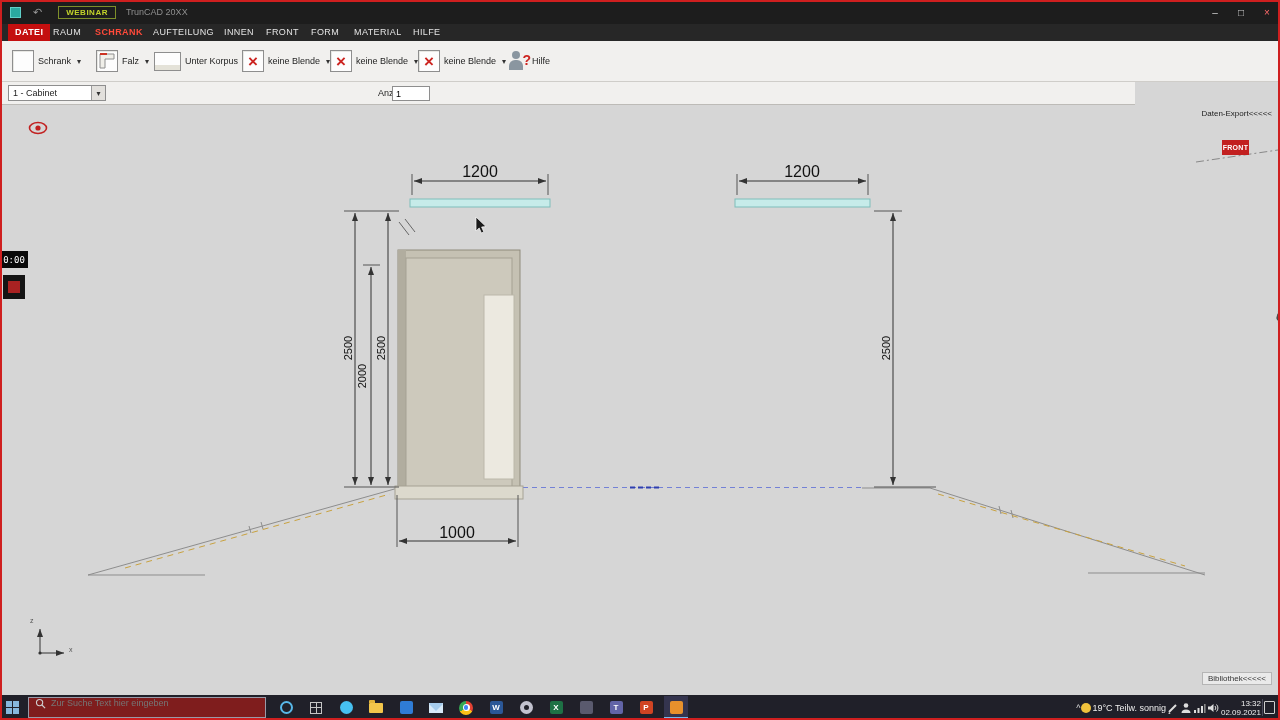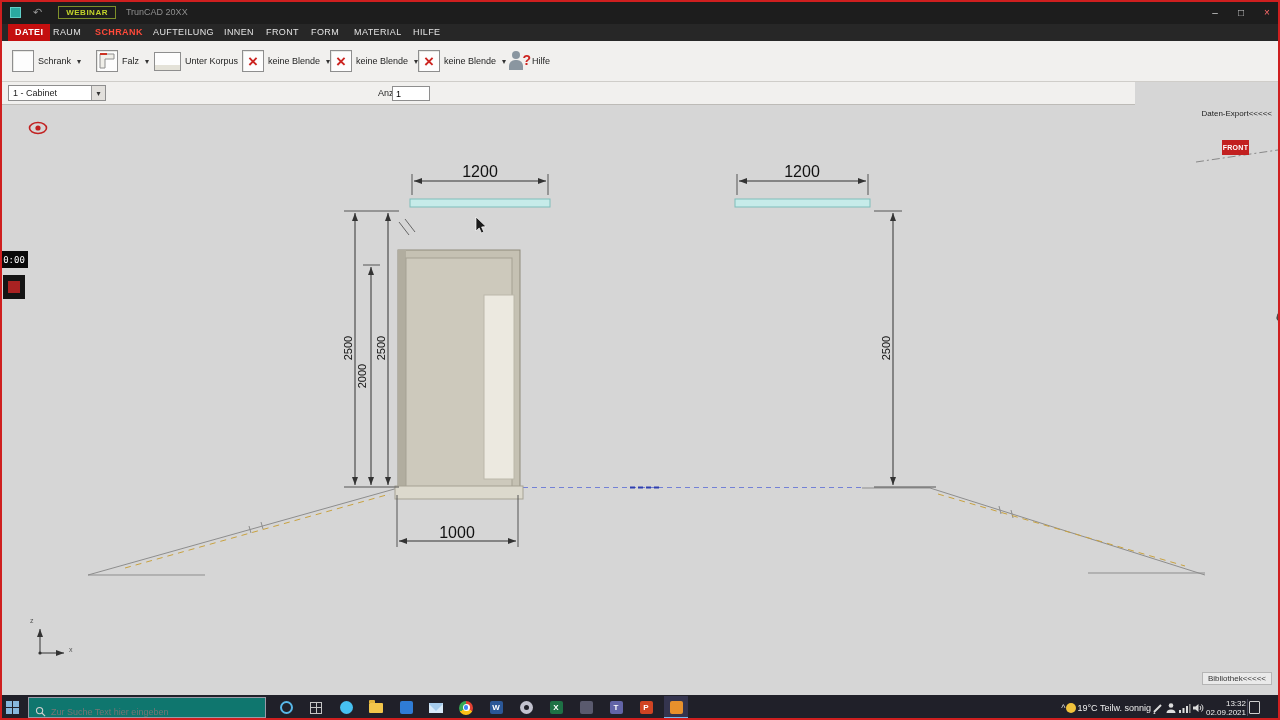--- a/index.html
+++ b/index.html
@@ -59,21 +59,21 @@
   .rec-stop{position:absolute;left:3px;top:170px;width:22px;height:24px;background:#141414;display:flex;align-items:center;justify-content:center}
   .rec-stop .sq{width:12px;height:12px;background:#a92222}
   .side-tools{position:absolute;right:5px;top:205px;display:flex;flex-direction:column;gap:9px;align-items:center}
   .axis-lab{position:absolute;font-size:7px;color:#555}
 
   
   .taskbar{position:absolute;left:0;top:695px;width:1280px;height:25px;background:#202029;display:flex;align-items:center;z-index:10}
   .start{width:24px;height:25px;display:flex;align-items:center;justify-content:center;flex:none}
   .winlogo{display:grid;grid-template-columns:6px 6px;grid-template-rows:6px 6px;gap:1px}
   .winlogo div{background:#86b7dd}
-  .search{width:238px;height:21px;margin-left:4px;background:#0f766e;border:1px solid #9a9aa8;display:flex;align-items:flex-end;gap:5px;padding:0 6px;flex:none}
+  .search{width:238px;height:21px;margin-left:4px;background:#7f1d1d;border:1px solid #9a9aa8;display:flex;align-items:flex-start;gap:5px;padding:0 6px;flex:none}
   .search input{flex:1;background:transparent;border:none;outline:none;color:#d6d6d6;font-size:9px;font-family:"Liberation Sans",sans-serif}
   .apps{display:flex;gap:6px;margin-left:8px;align-items:center;height:100%}
   .app{width:24px;height:23px;display:flex;align-items:center;justify-content:center;position:relative;flex:none}
   .app.active{background:#34344e;box-shadow:inset 0 -2px 0 #76b9ed}
   .ic-cortana{width:13px;height:13px;border:2px solid #58b7e8;border-radius:50%}
   .ic-taskview{width:12px;height:12px;border:1px solid #c5c5c5;background:
      linear-gradient(#c5c5c5,#c5c5c5) center/100% 1px no-repeat,
      linear-gradient(#c5c5c5,#c5c5c5) center/1px 100% no-repeat}
   .ic-edge{width:13px;height:13px;border-radius:50%;background:#46c0f0}
   .ic-folder{width:14px;height:10px;background:#f3c64b;border-radius:1px;position:relative}
@@ -81,21 +81,21 @@
   .ic-store{width:13px;height:13px;background:#2f7cd6;border-radius:2px}
   .ic-mail{width:14px;height:10px;background:#d7e9f8;position:relative;overflow:hidden}
   .ic-mail::after{content:"";position:absolute;left:0;top:-4px;width:10px;height:10px;background:#a5cbec;transform:rotate(45deg);left:2px}
   .ic-chrome{width:14px;height:14px;border-radius:50%;background:conic-gradient(#e34133 0 33%,#fbc116 0 66%,#34a853 0 100%);display:flex;align-items:center;justify-content:center}
   .ic-chrome .w{width:7px;height:7px;border-radius:50%;background:#fff;display:flex;align-items:center;justify-content:center}
   .ic-chrome .b{width:4.5px;height:4.5px;border-radius:50%;background:#4286f5}
   .ic-sq{width:13px;height:13px;border-radius:2px;display:flex;align-items:center;justify-content:center;color:#fff;font-size:8px;font-weight:bold}
   .ic-gear{width:13px;height:13px;border-radius:50%;background:#c2c2cf;display:flex;align-items:center;justify-content:center}
   .ic-gear div{width:5px;height:5px;border-radius:50%;background:#202029}
   .l-w::after{content:"W"} .l-x::after{content:"X"} .l-p::after{content:"P"} .l-t::after{content:"T"}
-  .tray{margin-left:auto;display:flex;align-items:center;gap:1px;padding-right:20px;color:#e0e0e0}
+  .tray{margin-left:auto;display:flex;align-items:center;gap:1px;padding-right:5px;color:#e0e0e0}
   .tray-chevron{font-size:9px;color:#ddd}
   .tray-chevron::after{content:"^"}
   .sun{width:10px;height:10px;border-radius:50%;background:#f0c23c;flex:none}
   .weather-txt{font-size:9px;color:#eee;white-space:nowrap}
   .clock{text-align:right;font-size:8px;line-height:9px;color:#eee}
   .tray-sep{width:1px;height:17px;background:#4a4a5a}
   .notif{width:11px;height:13px;border:1px solid #cfcfcf;border-radius:1px}
 </style>
 </head>
 <body>

